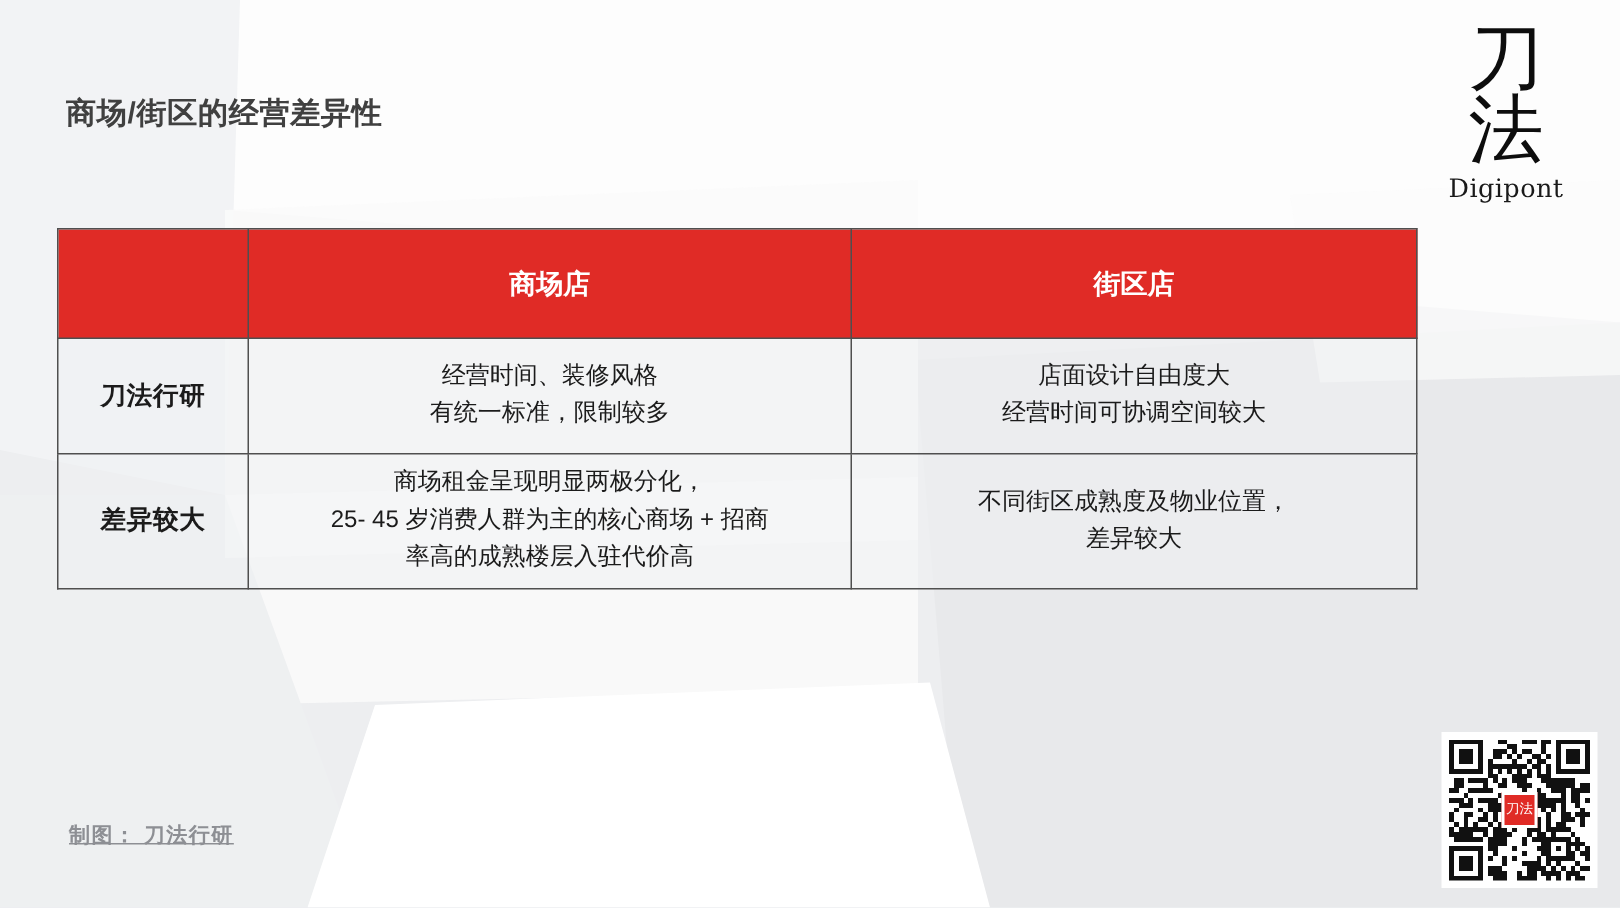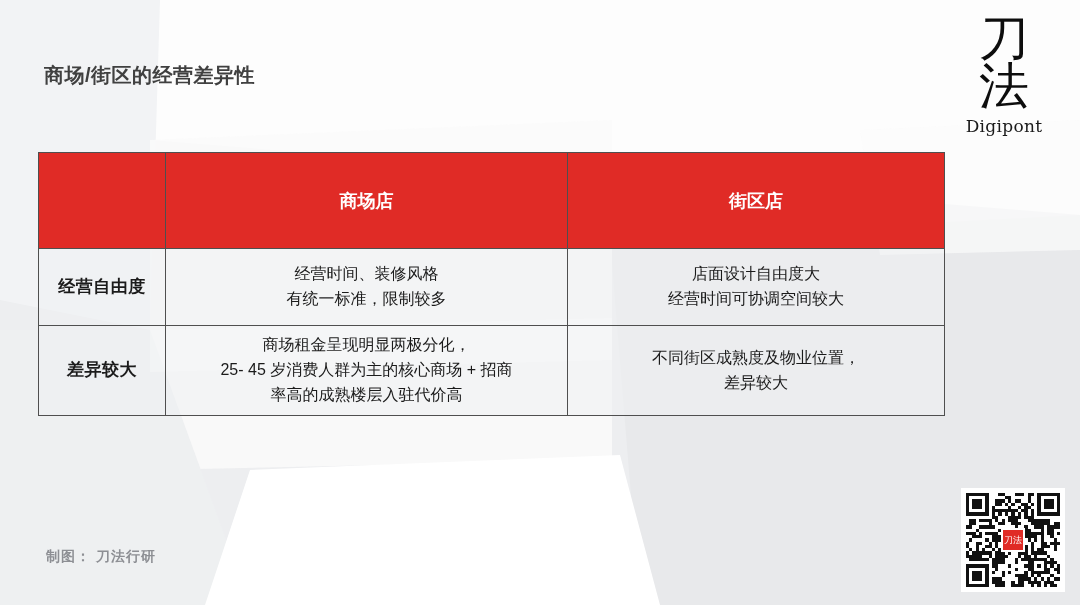--- a/index.html
+++ b/index.html
@@ -64,21 +64,21 @@
     border:1.5px solid #4f4f4f;
     text-align:center;
     vertical-align:middle;
     padding:6px 10px;
   }
   #table thead th {
     background:#e02b26;
     color:#ffffff;
     font-size:18px;
     font-weight:bold;
-    height:96px;
+    height:73px;
     border-color:#4f4f4f;
   }
   #table thead th.corner {
     background:#e02b26;
   }
   #table tbody td {
     background:rgba(239,240,242,0.55);
     color:#1b1b1b;
     font-size:16px;
     line-height:1.55;
@@ -98,20 +98,21 @@
   
   #credit {
     position:absolute;
     left:46px; top:548px;
     font-size:14px;
     font-weight:bold;
     color:#8d8f94;
     letter-spacing:1px;
     z-index:3;
     white-space:nowrap;
+    text-decoration:underline;
   }
 
   
   #qr {
     position:absolute;
     left:934px; top:488px;
     width:104px; height:104px;
     background:#ffffff;
     padding:5px;
     z-index:4;
@@ -166,21 +167,21 @@
   </colgroup>
   <thead>
     <tr>
       <th class="corner"></th>
       <th>商场店</th>
       <th>街区店</th>
     </tr>
   </thead>
   <tbody>
     <tr class="r1">
-      <td class="rowlabel">经营自由度</td>
+      <td class="rowlabel">刀法行研</td>
       <td class="ml">经营时间、装修风格<br>有统一标准，限制较多</td>
       <td class="ml">店面设计自由度大<br>经营时间可协调空间较大</td>
     </tr>
     <tr class="r3">
       <td class="rowlabel">差异较大</td>
       <td class="ml">商场租金呈现明显两极分化，<br>25- 45 岁消费人群为主的核心商场 + 招商<br>率高的成熟楼层入驻代价高</td>
       <td class="ml">不同街区成熟度及物业位置，<br>差异较大</td>
     </tr>
   </tbody>
 </table>

